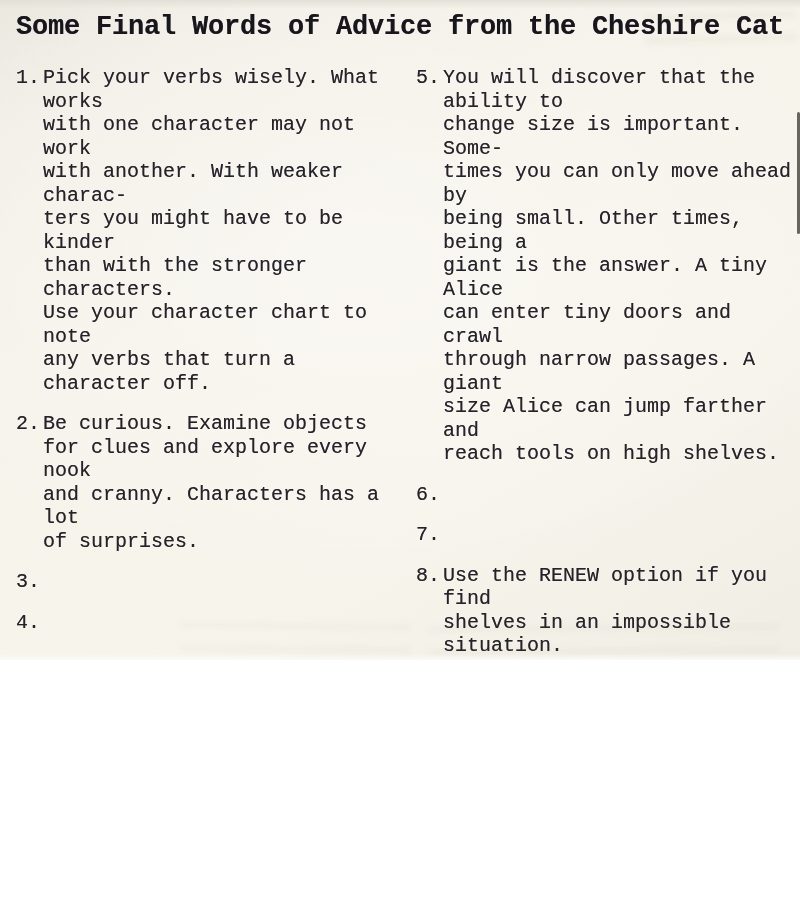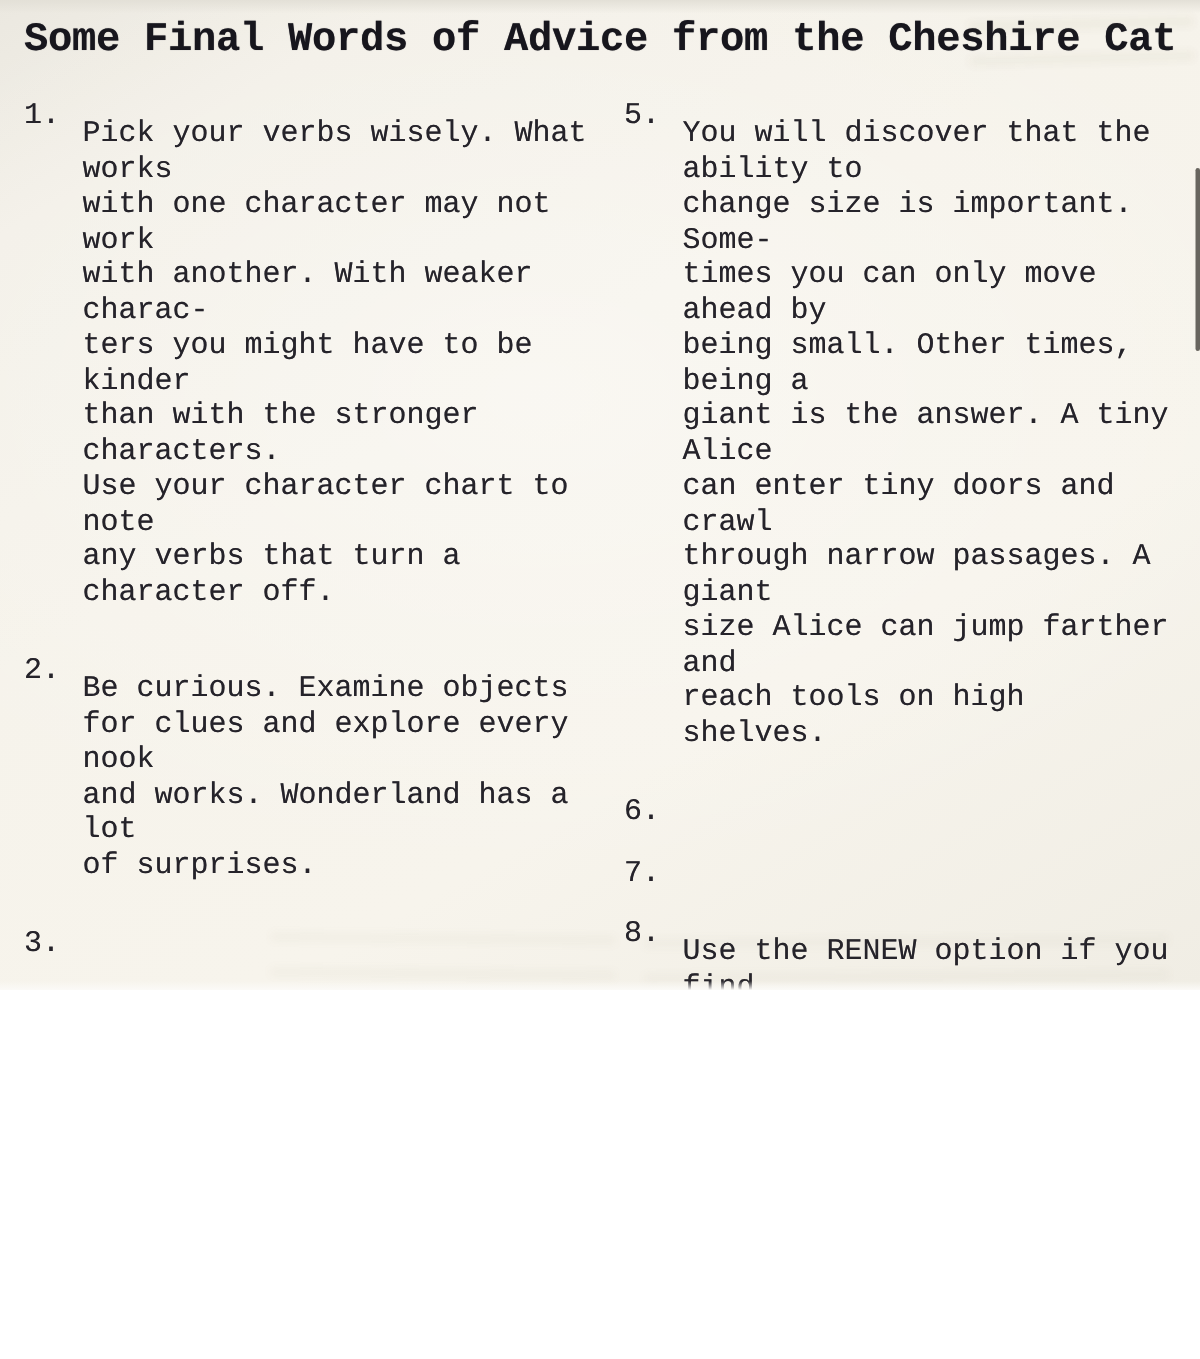--- a/index.html
+++ b/index.html
@@ -27,21 +27,21 @@
   .col{position:absolute;top:66px;}
   .col-left{left:16px;width:388px;}
   .col-right{left:416px;width:382px;}
   .advice-item{display:flex;margin:0 0 17px 0;}
   .advice-num{
     flex:0 0 27px;width:27px;
     font-size:20px;line-height:23.5px;
     text-shadow:0 0 .4px rgba(30,28,38,.55);
   }
   .advice-text{
-    margin:12px;font-size:20px;line-height:23.5px;
+    margin:0;font-size:20px;line-height:23.5px;
     white-space:pre-line;
     text-shadow:0 0 .4px rgba(30,28,38,.55);
   }
   .cat-illustration{position:absolute;left:558px;top:668px;width:240px;height:236px;}
   
   .artifact{position:absolute;pointer-events:none;}
   .ghost{
     background:repeating-linear-gradient(
       180deg,
       rgba(255,255,255,0) 0px, rgba(255,255,255,0) 7px,
@@ -73,21 +73,21 @@
 with another. With weaker charac-
 ters you might have to be kinder
 than with the stronger characters.
 Use your character chart to note
 any verbs that turn a character off.</p>
     </div>
     <div class="advice-item">
       <span class="advice-num">2.</span>
       <p class="advice-text">Be curious. Examine objects
 for clues and explore every nook
-and works. Wonderland has a lot
+and cranny. Characters has a lot
 of surprises.</p>
     </div>
     <div class="advice-item">
       <span class="advice-num">3.</span>
     </div>
     <div class="advice-item">
       <span class="advice-num">4.</span>
     </div>
   </div>
 
@@ -106,21 +106,21 @@
     </div>
     <div class="advice-item">
       <span class="advice-num">6.</span>
     </div>
     <div class="advice-item">
       <span class="advice-num">7.</span>
     </div>
     <div class="advice-item">
       <span class="advice-num">8.</span>
       <p class="advice-text">Use the RENEW option if you find
-yourself in an impossible situation.</p>
+shelves in an impossible situation.</p>
     </div>
   </div>
 
   <svg class="cat-illustration" viewBox="0 0 240 236" xmlns="http://www.w3.org/2000/svg" aria-hidden="true">
     <g fill="none" stroke="#181818" stroke-linecap="round" stroke-linejoin="round">
 
       <path stroke-width="8" d="M68,166 C48,177 42,197 56,209 C69,220 93,220 103,208 C110,199 105,188 96,187 C88,186 83,192 86,199"></path>
 
       <path stroke-width="7" fill="#f7f4ec" d="M96,116 C80,120 66,126 66,137 C66,146 75,150 70,157 C66,171 78,183 94,185 C115,190 141,190 156,183 C167,179 173,169 169,158 C177,150 178,136 169,128 C161,120 152,117 145,116"></path>
 

